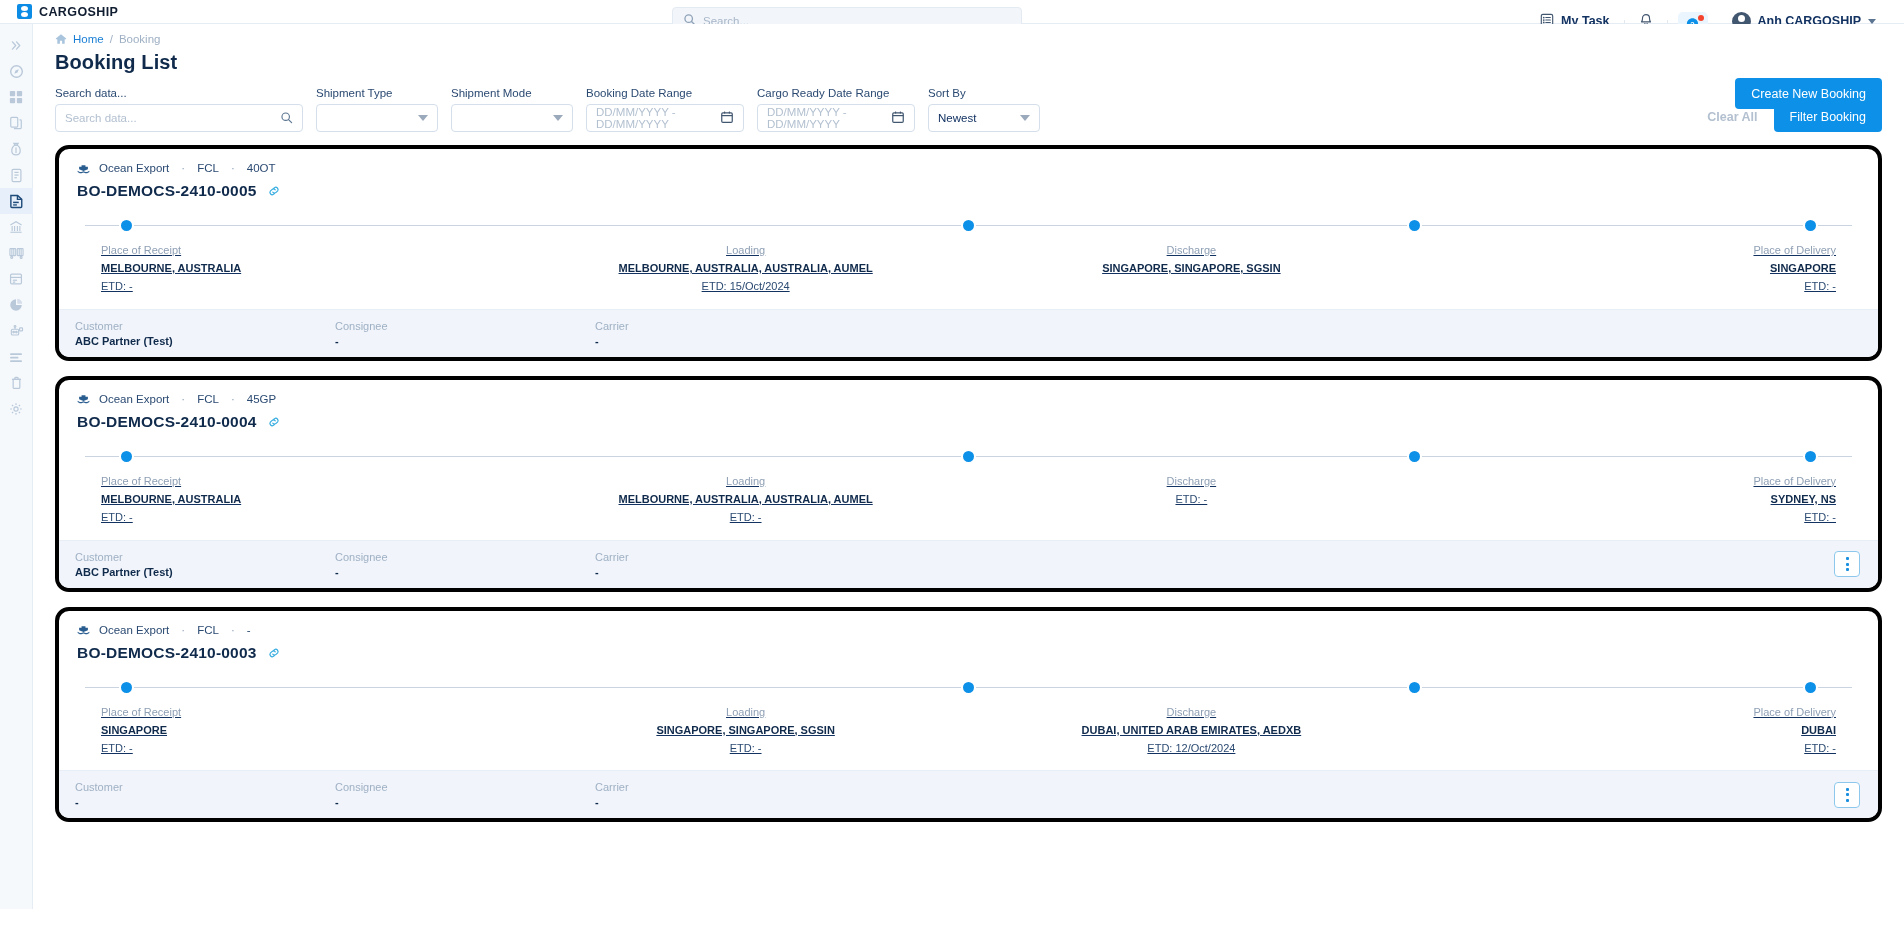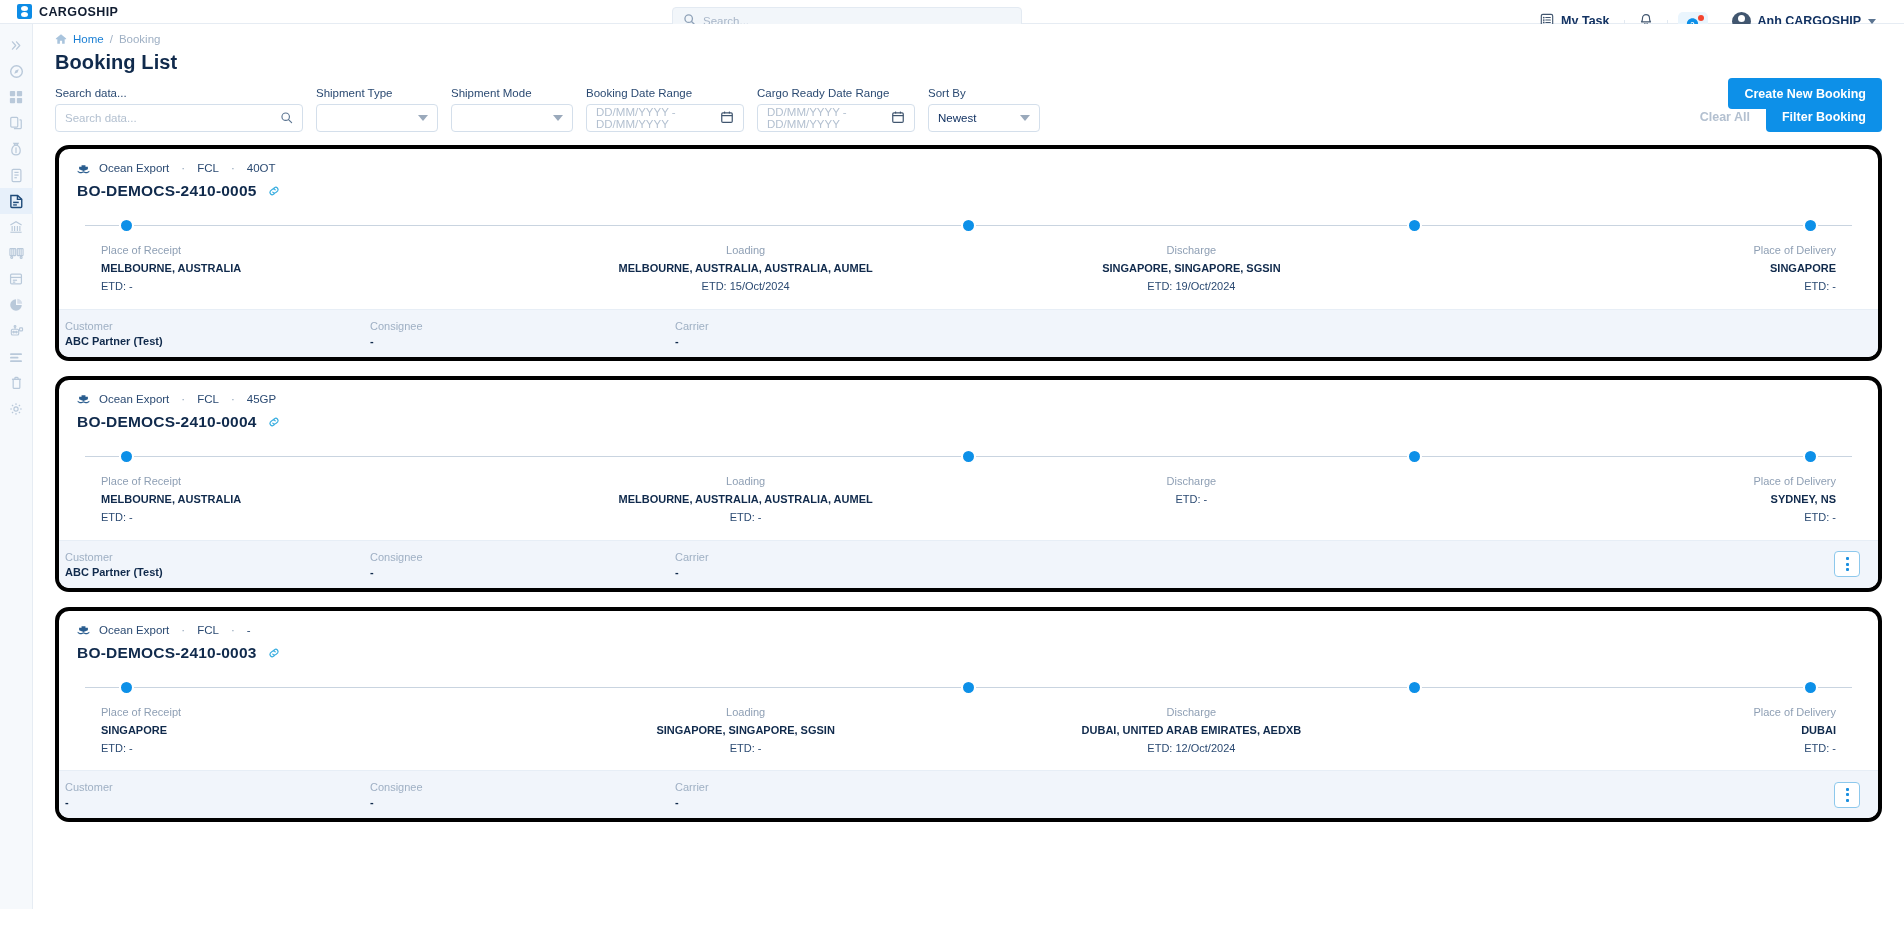--- a/index.html
+++ b/index.html
@@ -98,21 +98,21 @@
   .bc-home { color: #1a7fd4; }
   .bc-sep { color: #9fb0c4; }
   .bc-cur { color: #9fb0c4; }
   .home-ico { color: #a9c4dd; display: flex; }
   .page-title {
     font-size: 20px; font-weight: bold; color: #102a4c; margin-top: 6px;
     letter-spacing: .1px;
   }
   .btn-primary {
     background: #0d90e8; color: #fff; border: none; border-radius: 4px;
-    font-size: 12.5px; font-weight: bold; padding: 0 16px; height: 31px;
+    font-size: 12.5px; font-weight: normal; padding: 0 16px; height: 31px;
     font-family: "Liberation Sans", sans-serif; cursor: pointer;
   }
   .create-btn { position: absolute; right: 22px; top: 54px; }
   
   .filters {
     display: flex; align-items: flex-end; gap: 13px;
     padding: 13px 22px 0 22px; position: relative;
   }
   .fgroup { display: flex; flex-direction: column; gap: 5px; }
   .flabel { font-size: 11.5px; color: #2b4a72; }
@@ -160,34 +160,33 @@
     height: 1px; background: #c9d4e0;
   }
   .tl-node {
     position: absolute; top: 0; width: 15px; height: 15px; border-radius: 50%;
     background: #0d90e8; border: 2px solid #fff;
   }
   .tl-node.n0 { left: 42px; }
   .tl-node.n1 { left: 50%; margin-left: -7.5px; }
   .tl-node.n2 { left: 75%; margin-left: -7.5px; }
   .tl-node.n3 { right: 42px; }
-  .stops { display: flex; margin: 9px 18px 0 18px; }
+  .stops { display: flex; margin: 9px 18px 0 18px; text-decoration: underline; }
   .stop { font-size: 11px; line-height: 1.45; }
   .stop.s0 { width: 25%; text-align: left; padding-left: 24px; }
   .stop.s1 { width: 25%; text-align: center; }
   .stop.s2 { width: 25%; text-align: center; }
   .stop.s3 { width: 25%; text-align: right; padding-right: 24px; }
   .stop-label { color: #8e9fb4; font-size: 11px; }
   .stop-place { font-weight: bold; color: #102a4c; font-size: 11px; margin-top: 2px; }
   .stop-etd { color: #2b4a72; font-size: 11px; margin-top: 2px; }
   .card-foot {
     margin-top: 14px; background: #f1f5fb; border-top: 1px solid #e7eef6;
-    padding: 10px 6px; display: flex; align-items: center; position: relative;
+    padding: 10px 16px; display: flex; align-items: center; position: relative;
     min-height: 46px;
-    gap: 45px;
   }
   .foot-col { font-size: 11px; }
   .foot-col.c0 { width: 260px; }
   .foot-col.c1 { width: 260px; }
   .foot-col.c2 { width: 260px; }
   .foot-label { color: #9fb0c4; }
   .foot-val { font-weight: bold; color: #102a4c; margin-top: 3px; }
   .kebab {
     position: absolute; right: 18px; top: 50%; transform: translateY(-50%);
     width: 26px; height: 26px; border: 1px solid #8dc8ec; border-radius: 4px;
@@ -515,21 +514,20 @@
             <div class="stop-etd">ETD: -</div>
           </div>
           <div class="stop s1">
             <div class="stop-label">Loading</div>
             <div class="stop-place">MELBOURNE, AUSTRALIA, AUSTRALIA, AUMEL</div>
             <div class="stop-etd">ETD: 15/Oct/2024</div>
           </div>
           <div class="stop s2">
             <div class="stop-label">Discharge</div>
             <div class="stop-place">SINGAPORE, SINGAPORE, SGSIN</div>
-            <div class="stop-etd">ETD: 19/Oct/2024</div>
           </div>
           <div class="stop s3">
             <div class="stop-label">Place of Delivery</div>
             <div class="stop-place">SINGAPORE</div>
             <div class="stop-etd">ETD: -</div>
           </div>
         </div>
         <div class="card-foot">
           <div class="foot-col c0">
             <div class="foot-label">Customer</div>

